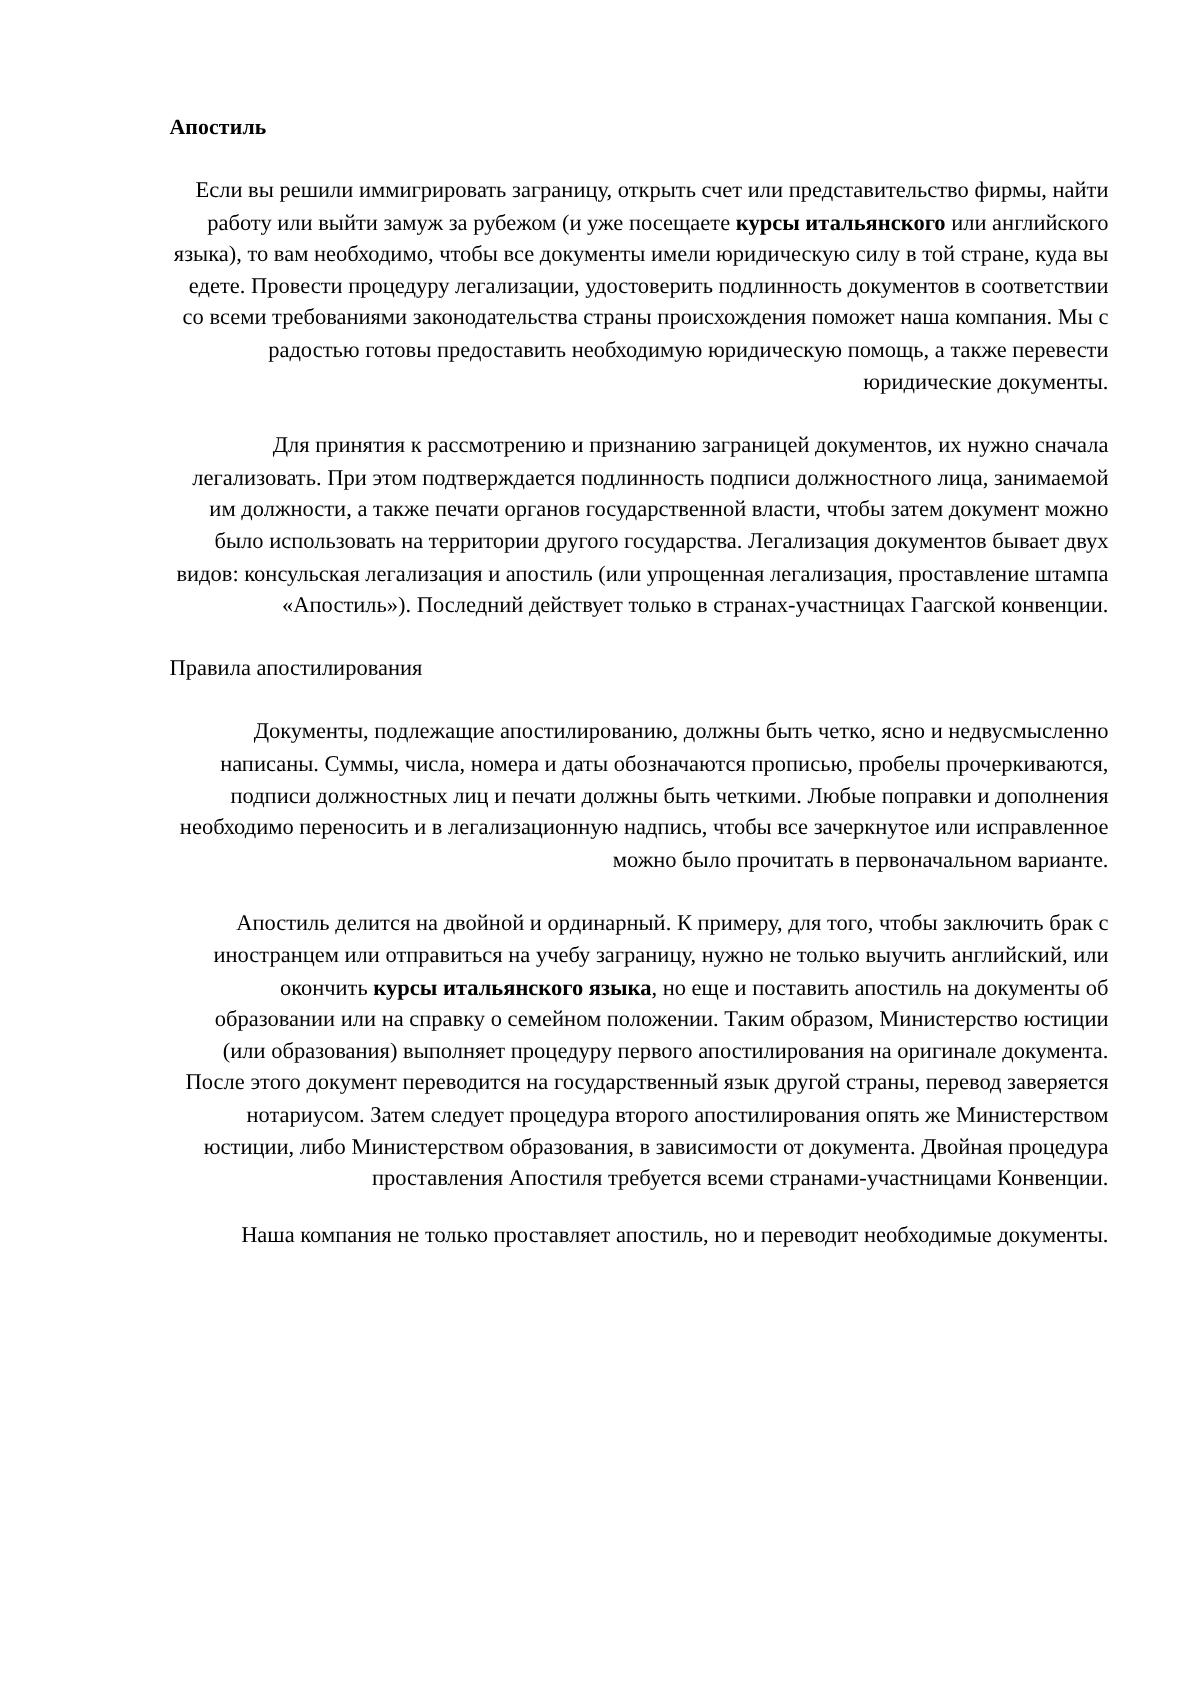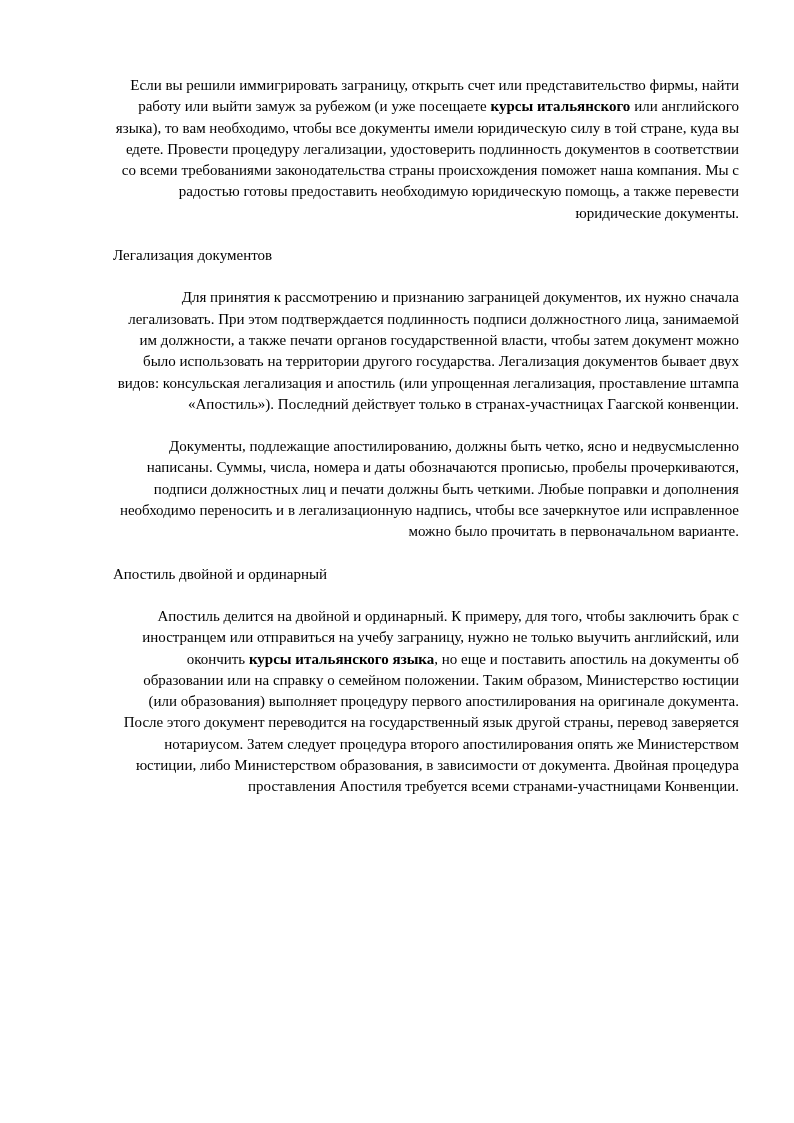--- a/index.html
+++ b/index.html
@@ -63,20 +63,21 @@
   .block-group > *:last-child {
     margin-bottom: 0;
   }
 </style>
 </head>
 <body style="color: rgb(0, 0, 0);">
 
 <div class="page" style="background: rgb(255, 255, 255);">
   <div class="content block-group" id="doc-body">
 
+  <div class="doc-heading" id="heading-apostille">Апостиль</div>
       <p class="doc-para" id="para-intro"><span>Если вы решили иммигрировать заграницу, открыть счет или представительство фирмы, найти работу или выйти замуж за рубежом (и уже посещаете </span><b class="bold-run">курсы итальянского</b><span> или английского языка), то вам необходимо, чтобы все документы имели юридическую силу в той стране, куда вы едете. Провести процедуру легализации, удостоверить подлинность документов в соответствии со всеми требованиями законодательства страны происхождения поможет наша компания. Мы с радостью готовы предоставить необходимую юридическую помощь, а также перевести юридические документы.</span></p>
-      <div class="doc-subheading" id="subheading-legalization">Легализация документов</div>
       <p class="doc-para" id="para-legalization"><span>Для принятия к рассмотрению и признанию заграницей документов, их нужно сначала легализовать. При этом подтверждается подлинность подписи должностного лица, занимаемой им должности, а также печати органов государственной власти, чтобы затем документ можно было использовать на территории другого государства. Легализация документов бывает двух видов: консульская легализация и апостиль (или упрощенная легализация, проставление штампа «Апостиль»). Последний действует только в странах-участницах Гаагской конвенции.</span></p>
+      <div class="doc-subheading" id="subheading-rules">Правила апостилирования</div>
       <p class="doc-para" id="para-rules"><span>Документы, подлежащие апостилированию, должны быть четко, ясно и недвусмысленно написаны. Суммы, числа, номера и даты обозначаются прописью, пробелы прочеркиваются, подписи должностных лиц и печати должны быть четкими. Любые поправки и дополнения необходимо переносить и в легализационную надпись, чтобы все зачеркнутое или исправленное можно было прочитать в первоначальном варианте.</span></p>
-      <div class="doc-subheading" id="subheading-double-ordinary">Апостиль двойной и ординарный</div>
       <p class="doc-para tight" id="para-double-ordinary"><span>Апостиль делится на двойной и ординарный. К примеру, для того, чтобы заключить брак с иностранцем или отправиться на учебу заграницу, нужно не только выучить английский, или окончить </span><b class="bold-run">курсы итальянского языка</b><span>, но еще и поставить апостиль на документы об образовании или на справку о семейном положении. Таким образом, Министерство юстиции (или образования) выполняет процедуру первого апостилирования на оригинале документа. После этого документ переводится на государственный язык другой страны, перевод заверяется нотариусом. Затем следует процедура второго апостилирования опять же Министерством юстиции, либо Министерством образования, в зависимости от документа. Двойная процедура проставления Апостиля требуется всеми странами-участницами Конвенции.</span></p>
+      <p class="doc-para" id="para-closing"><span>Наша компания не только проставляет апостиль, но и переводит необходимые документы.</span></p>
     </div>
 </div>
 
 </body></html>

